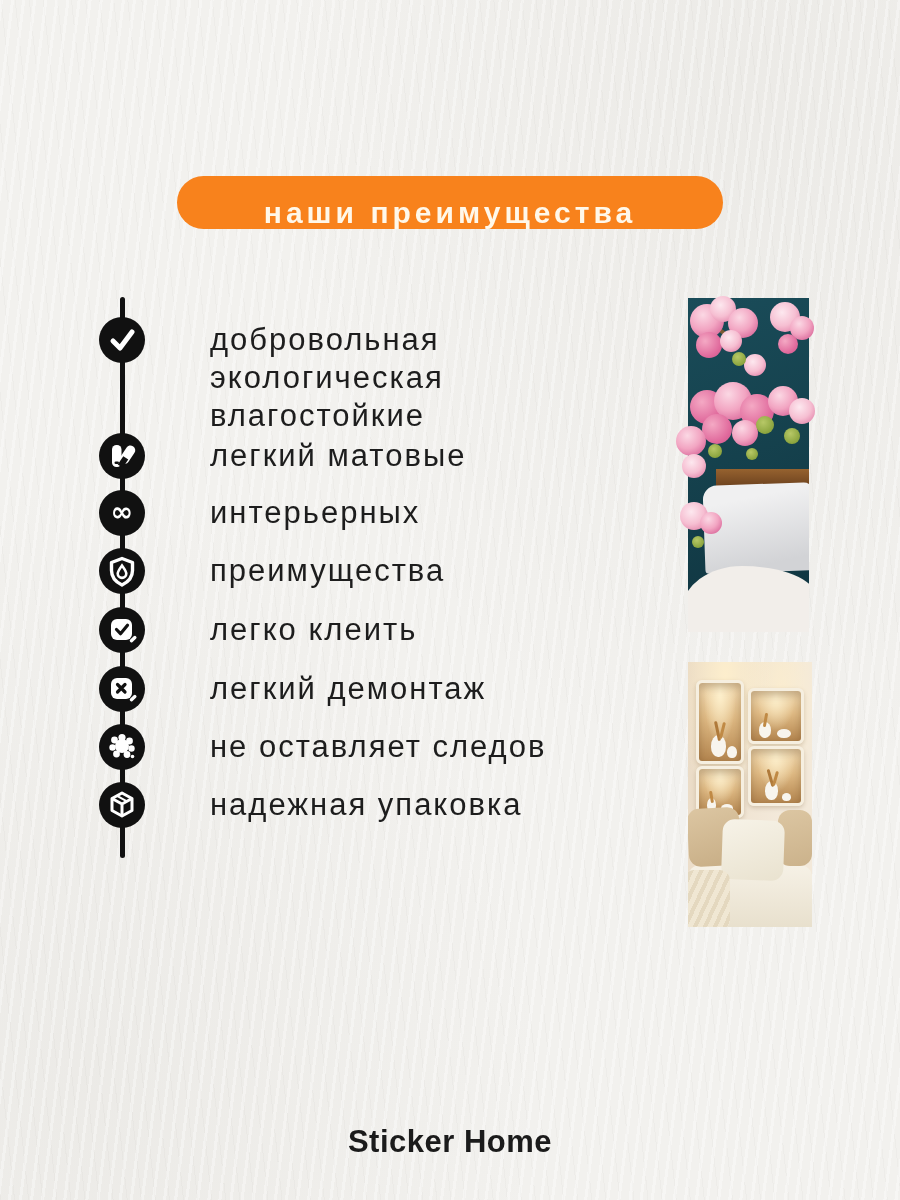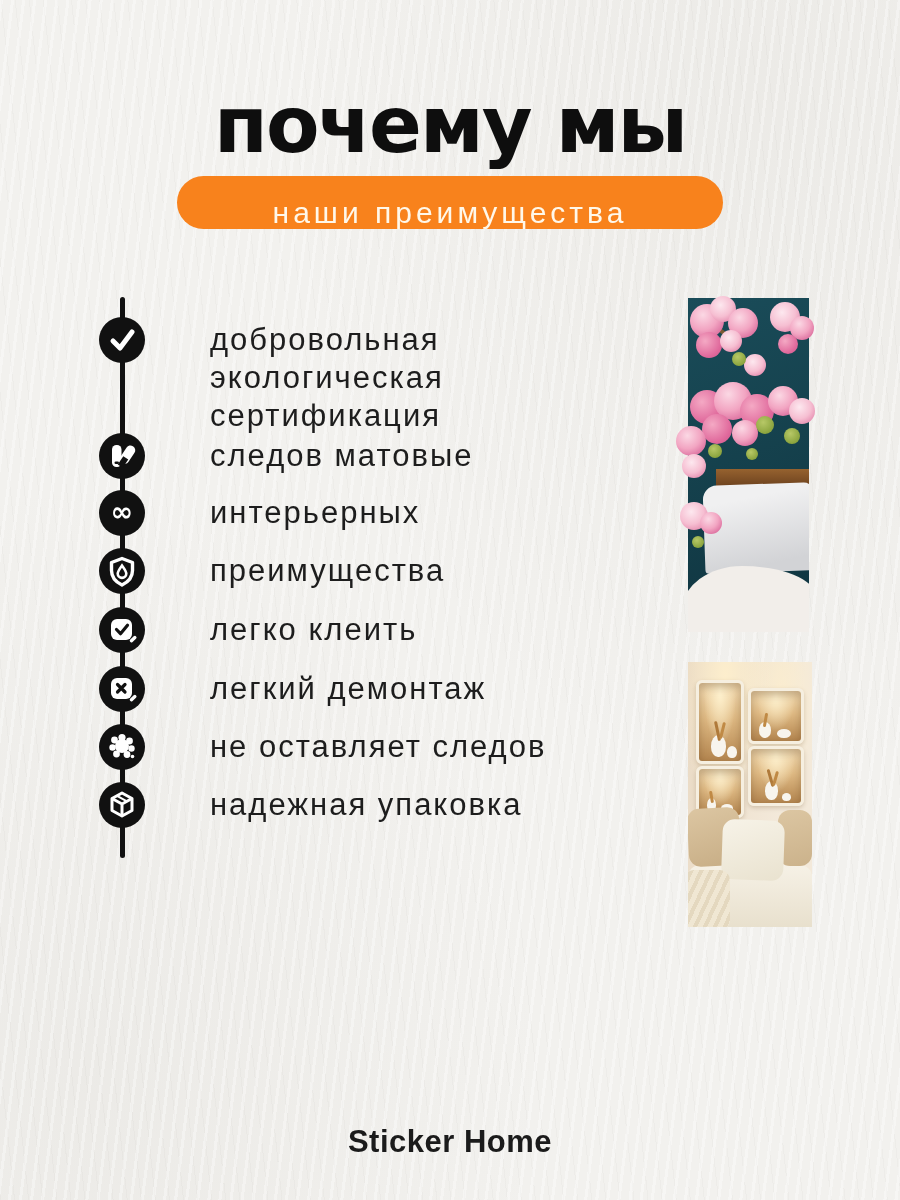--- a/index.html
+++ b/index.html
@@ -18,21 +18,21 @@
     position:absolute;top:86px;left:0;width:900px;text-align:center;
     font-family:"DejaVu Sans", sans-serif;font-weight:bold;
     font-size:78px;line-height:1;color:#0e0e0e;letter-spacing:-2px;
   }
   .pill{
     position:absolute;left:177px;top:176px;width:546px;height:53px;
     background:#f8821c;border-radius:27px;
     display:flex;align-items:center;justify-content:center;
   }
   .pill span{
-    color:#fff8ea;font-size:30px;letter-spacing:4px;font-weight:400;margin-top:20px;
+    color:#fff8ea;font-size:30px;letter-spacing:4px;font-weight:700;margin-top:20px;
   }
   
   .tl-line{
     position:absolute;left:120px;top:297px;width:5px;height:561px;
     background:#111;border-radius:3px;
   }
   .adv{position:absolute;left:0;width:680px;display:flex;align-items:flex-start;}
   .ic{
     position:absolute;left:99px;top:0;width:46px;height:46px;border-radius:50%;
     background:#111;display:flex;align-items:center;justify-content:center;flex:none;
@@ -88,51 +88,50 @@
   .brand{
     position:absolute;left:0;top:1124px;width:900px;text-align:center;
     font-size:31px;color:#1b1b1b;font-weight:bold;letter-spacing:.5px;
   }
 </style>
 </head>
 <body>
 
 <div class="canvas">
 
-  <div class="title">почему мы</div>
 
   <div class="pill">
     <span>наши преимущества</span>
   </div>
 
   <div class="tl-line"></div>
 
   <div class="adv" style="top:317px">
     <span class="ic">
       <svg width="46" height="46" viewBox="0 0 46 46">
           <path d="M14 24 L21 31 L33 15" fill="none" stroke="#fff" stroke-width="5" stroke-linecap="round" stroke-linejoin="round"></path>
         </svg>
     </span>
     <span class="adv-text">добровольная
 экологическая
-сертификация</span>
+влагостойкие</span>
   </div>
 
   <div class="adv" style="top:433px">
     <span class="ic">
       <svg width="46" height="46" viewBox="0 0 46 46">
         <rect x="13" y="12" width="9.5" height="22" rx="4.5" fill="#fff"></rect>
         <rect x="15.5" y="28.5" width="4.5" height="2.6" rx="1.3" fill="#111"></rect>
         <g transform="rotate(34 28 22)">
             <rect x="23.5" y="11.5" width="9.5" height="20" rx="4.5" fill="#fff"></rect>
           </g>
         <rect x="21" y="24" width="6" height="10" fill="#111" transform="rotate(34 24 29)"></rect>
       </svg>
     </span>
-    <span class="adv-text">следов матовые</span>
+    <span class="adv-text">легкий матовые</span>
   </div>
 
   <div class="adv" style="top:490px">
     <span class="ic">
         <span class="inf">∞</span>
       </span>
     <span class="adv-text">интерьерных</span>
   </div>
 
   <div class="adv" style="top:548px">

